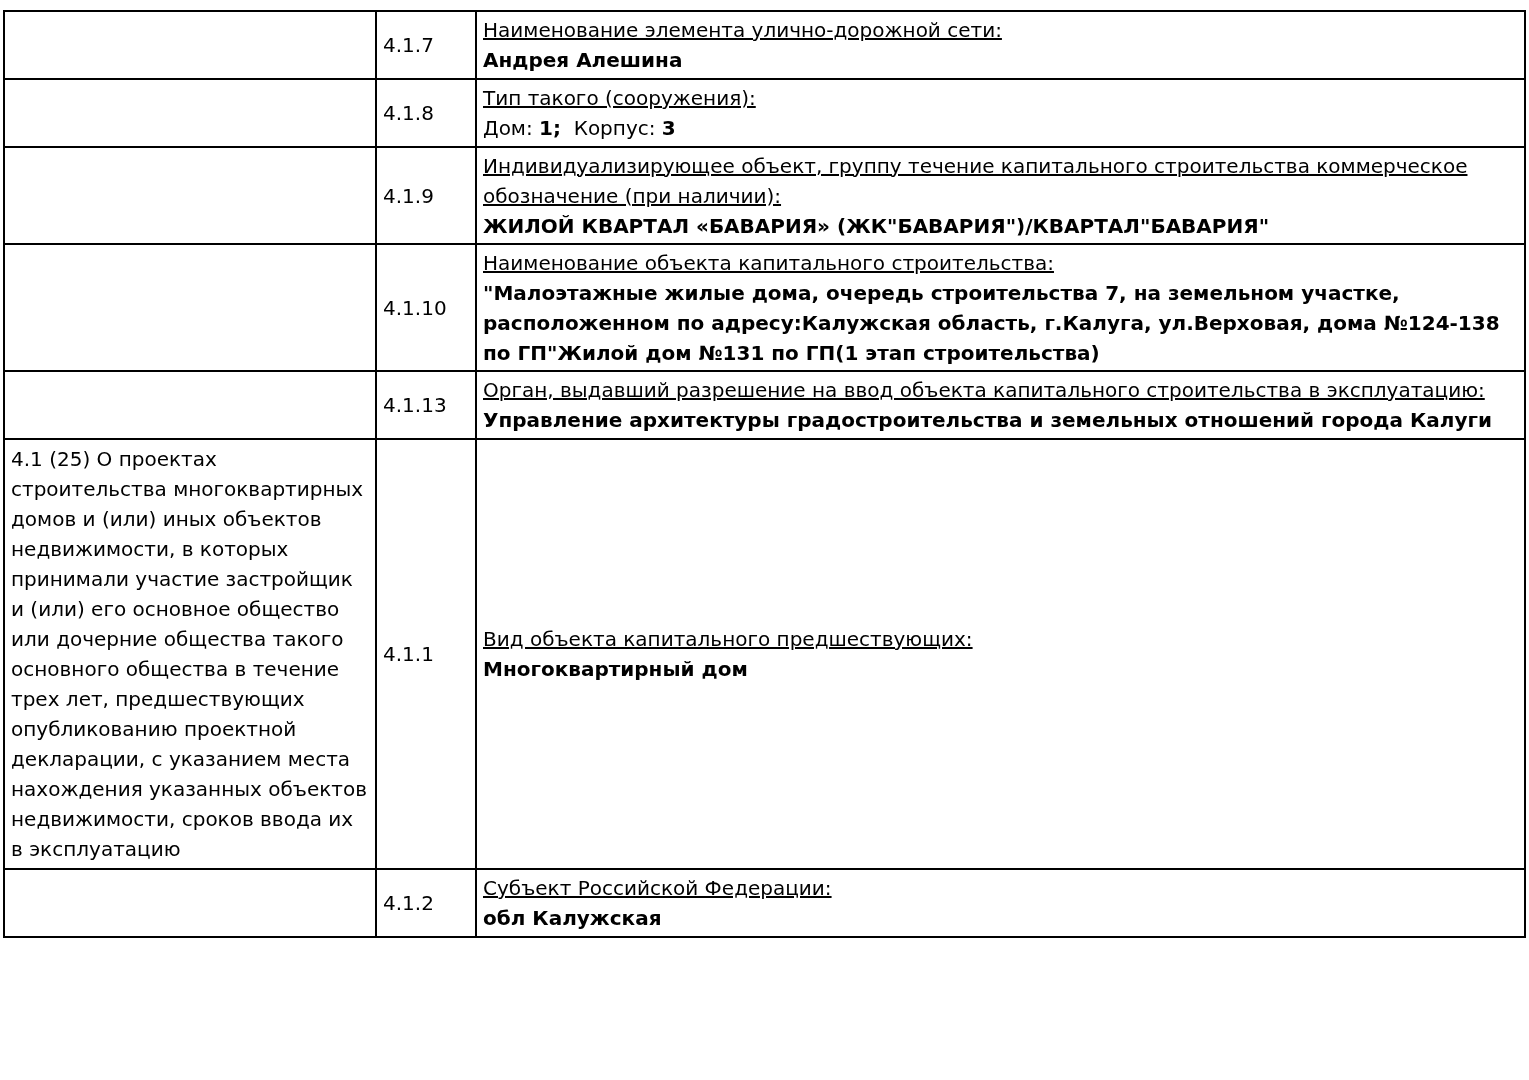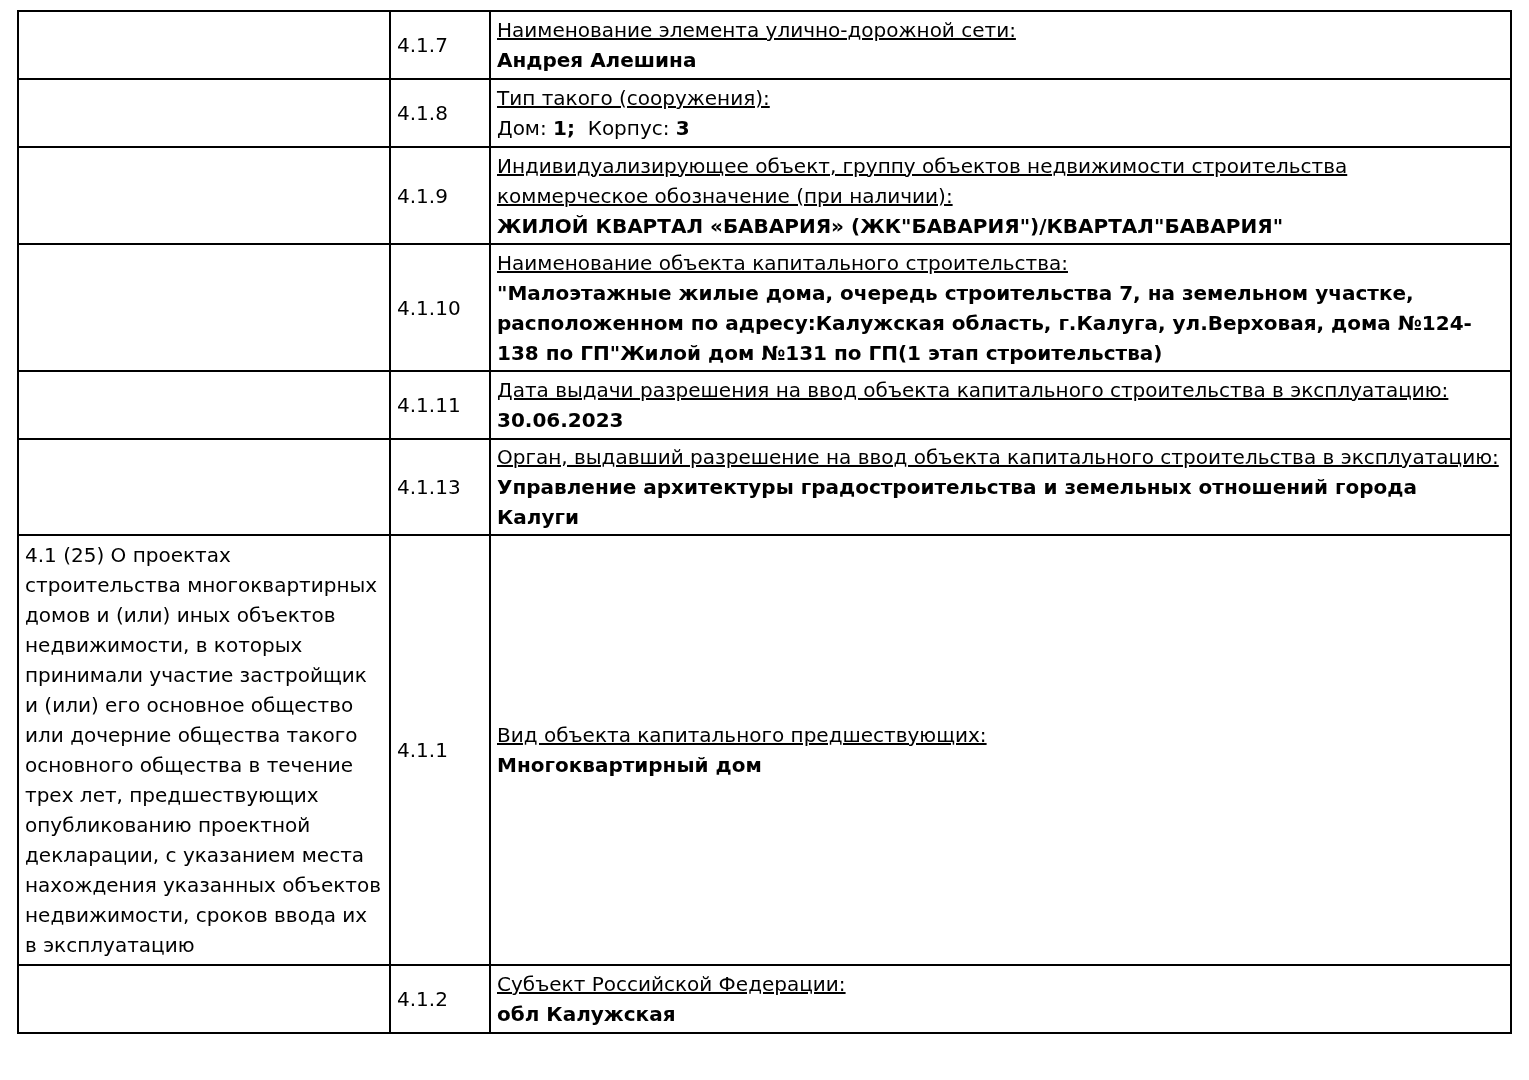--- a/index.html
+++ b/index.html
@@ -6,21 +6,21 @@
     margin: 0;
     padding: 0;
     background: #ffffff;
     color: #000000;
     font-family: "DejaVu Sans", "Liberation Sans", sans-serif;
   }
   .page {
     width: 1529px;
     height: 1080px;
     box-sizing: border-box;
-    padding: 10px 17px;
+    padding: 10px 3px;
     background: #ffffff;
   }
   table.decl {
     border-collapse: collapse;
     width: 100%;
     table-layout: fixed;
   }
   table.decl td {
     border: 2px solid #000000;
     font-size: 20px;
@@ -83,42 +83,34 @@
         <td class="content-cell">
           <div class="field-label">Тип такого (сооружения):</div>
           <div class="field-value"><span class="part-plain">Дом: </span><span class="part-bold">1;</span><span class="part-plain">  Корпус: </span><span class="part-bold">3</span></div>
         </td>
       </tr>
 
       <tr class="h-3line">
         <td class="left-cell"></td>
         <td class="code-cell">4.1.9</td>
         <td class="content-cell">
-          <div class="field-label">Индивидуализирующее объект, группу объектов недвижимости строительства коммерческое обозначение (при наличии):</div>
+          <div class="field-label">Индивидуализирующее объект, группу течение капитального строительства коммерческое обозначение (при наличии):</div>
           <div class="field-value">ЖИЛОЙ КВАРТАЛ «БАВАРИЯ» (ЖК"БАВАРИЯ")/КВАРТАЛ"БАВАРИЯ"</div>
         </td>
       </tr>
 
       <tr class="h-4line">
         <td class="left-cell"></td>
         <td class="code-cell">4.1.10</td>
         <td class="content-cell">
           <div class="field-label">Наименование объекта капитального строительства:</div>
           <div class="field-value">"Малоэтажные жилые дома, очередь строительства 7, на земельном участке, расположенном по адресу:Калужская область, г.Калуга, ул.Верховая, дома №124-138 по ГП"Жилой дом №131 по ГП(1 этап строительства)</div>
         </td>
       </tr>
 
-      <tr class="h-2line">
-        <td class="left-cell"></td>
-        <td class="code-cell">4.1.11</td>
-        <td class="content-cell">
-          <div class="field-label">Дата выдачи разрешения на ввод объекта капитального строительства в эксплуатацию:</div>
-          <div class="field-value">30.06.2023</div>
-        </td>
-      </tr>
 
 
       <tr class="h-2line">
         <td class="left-cell"></td>
         <td class="code-cell">4.1.13</td>
         <td class="content-cell">
           <div class="field-label">Орган, выдавший разрешение на ввод объекта капитального строительства в эксплуатацию:</div>
           <div class="field-value">Управление архитектуры градостроительства и земельных отношений города Калуги</div>
         </td>
       </tr>

